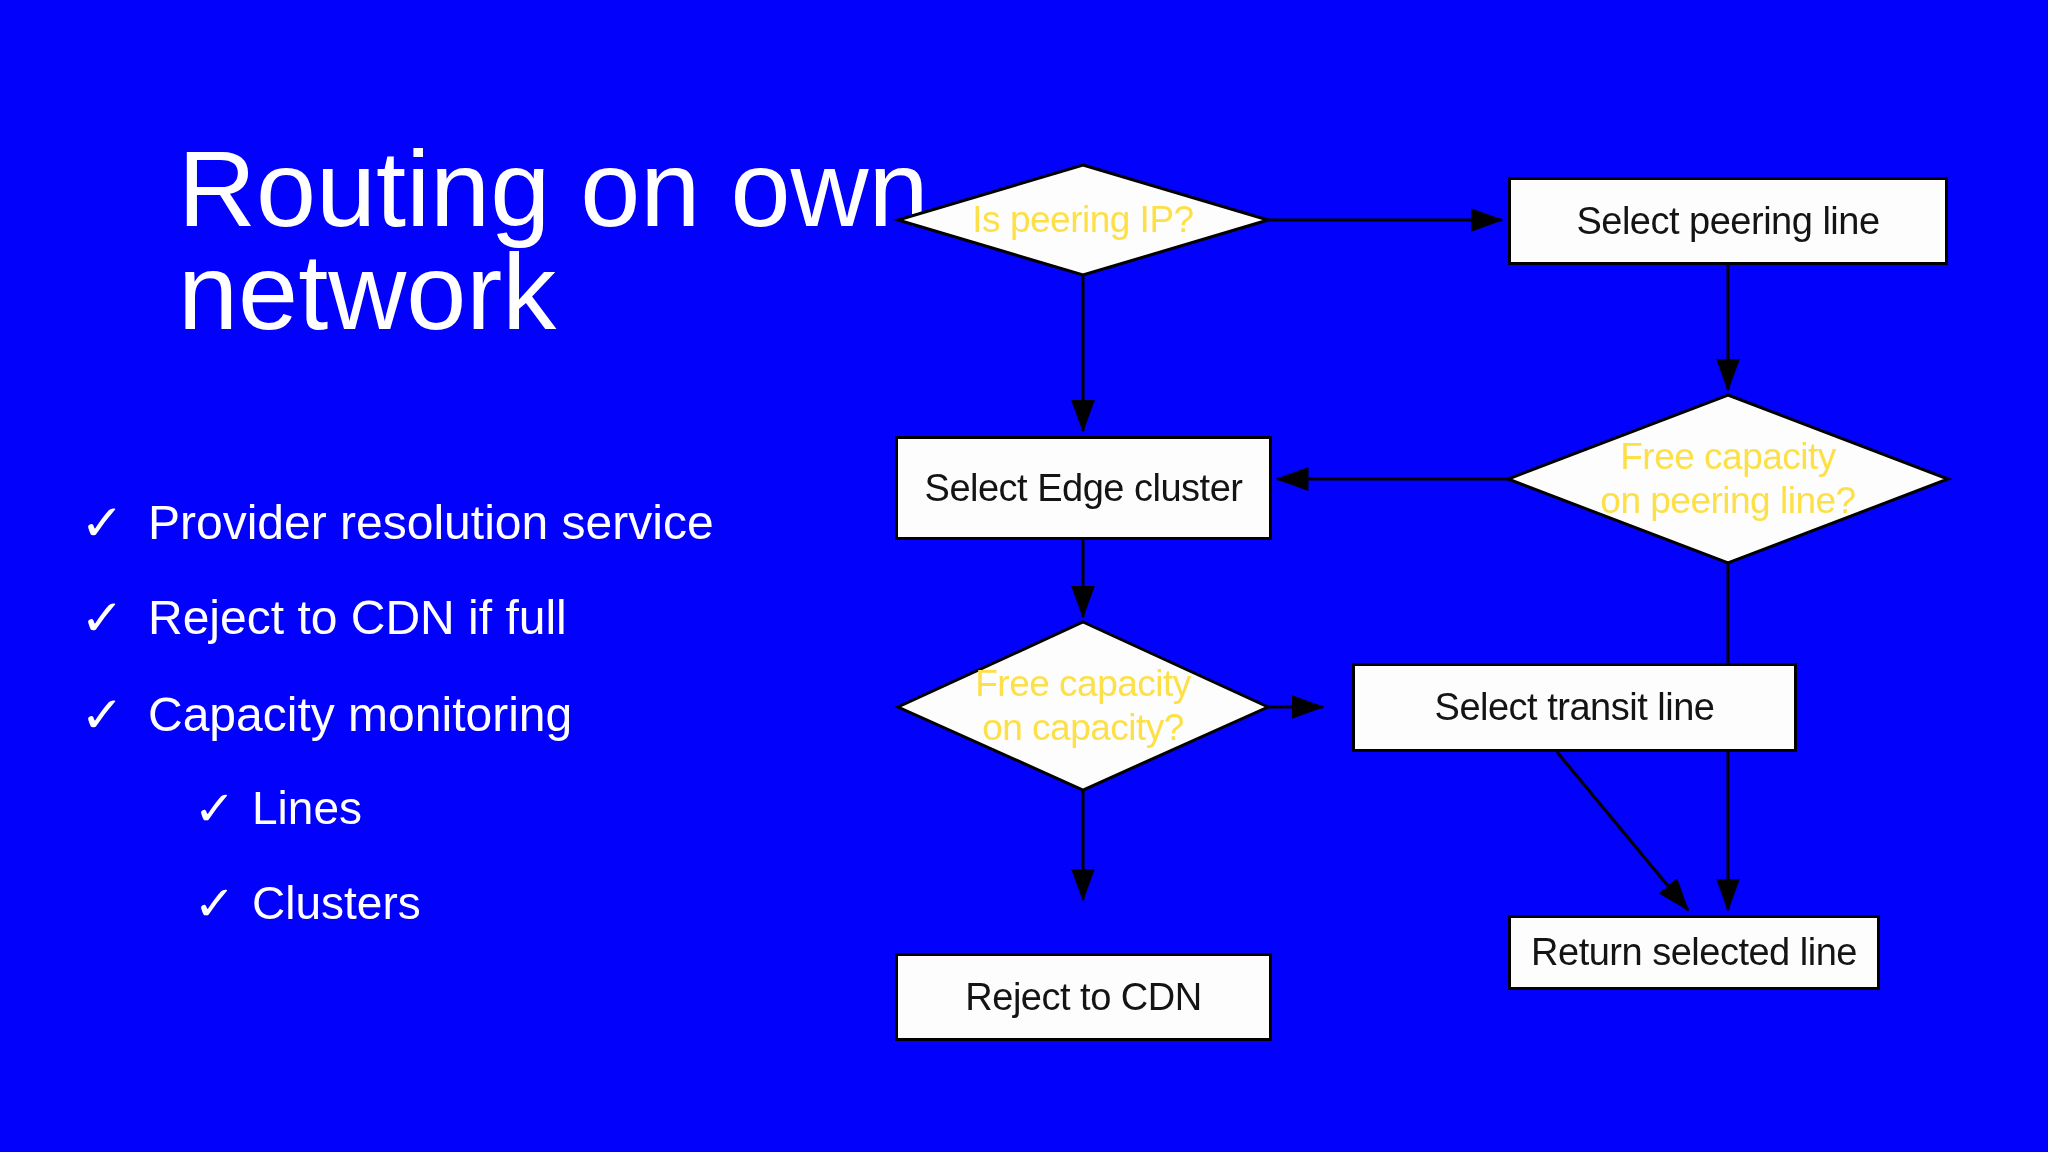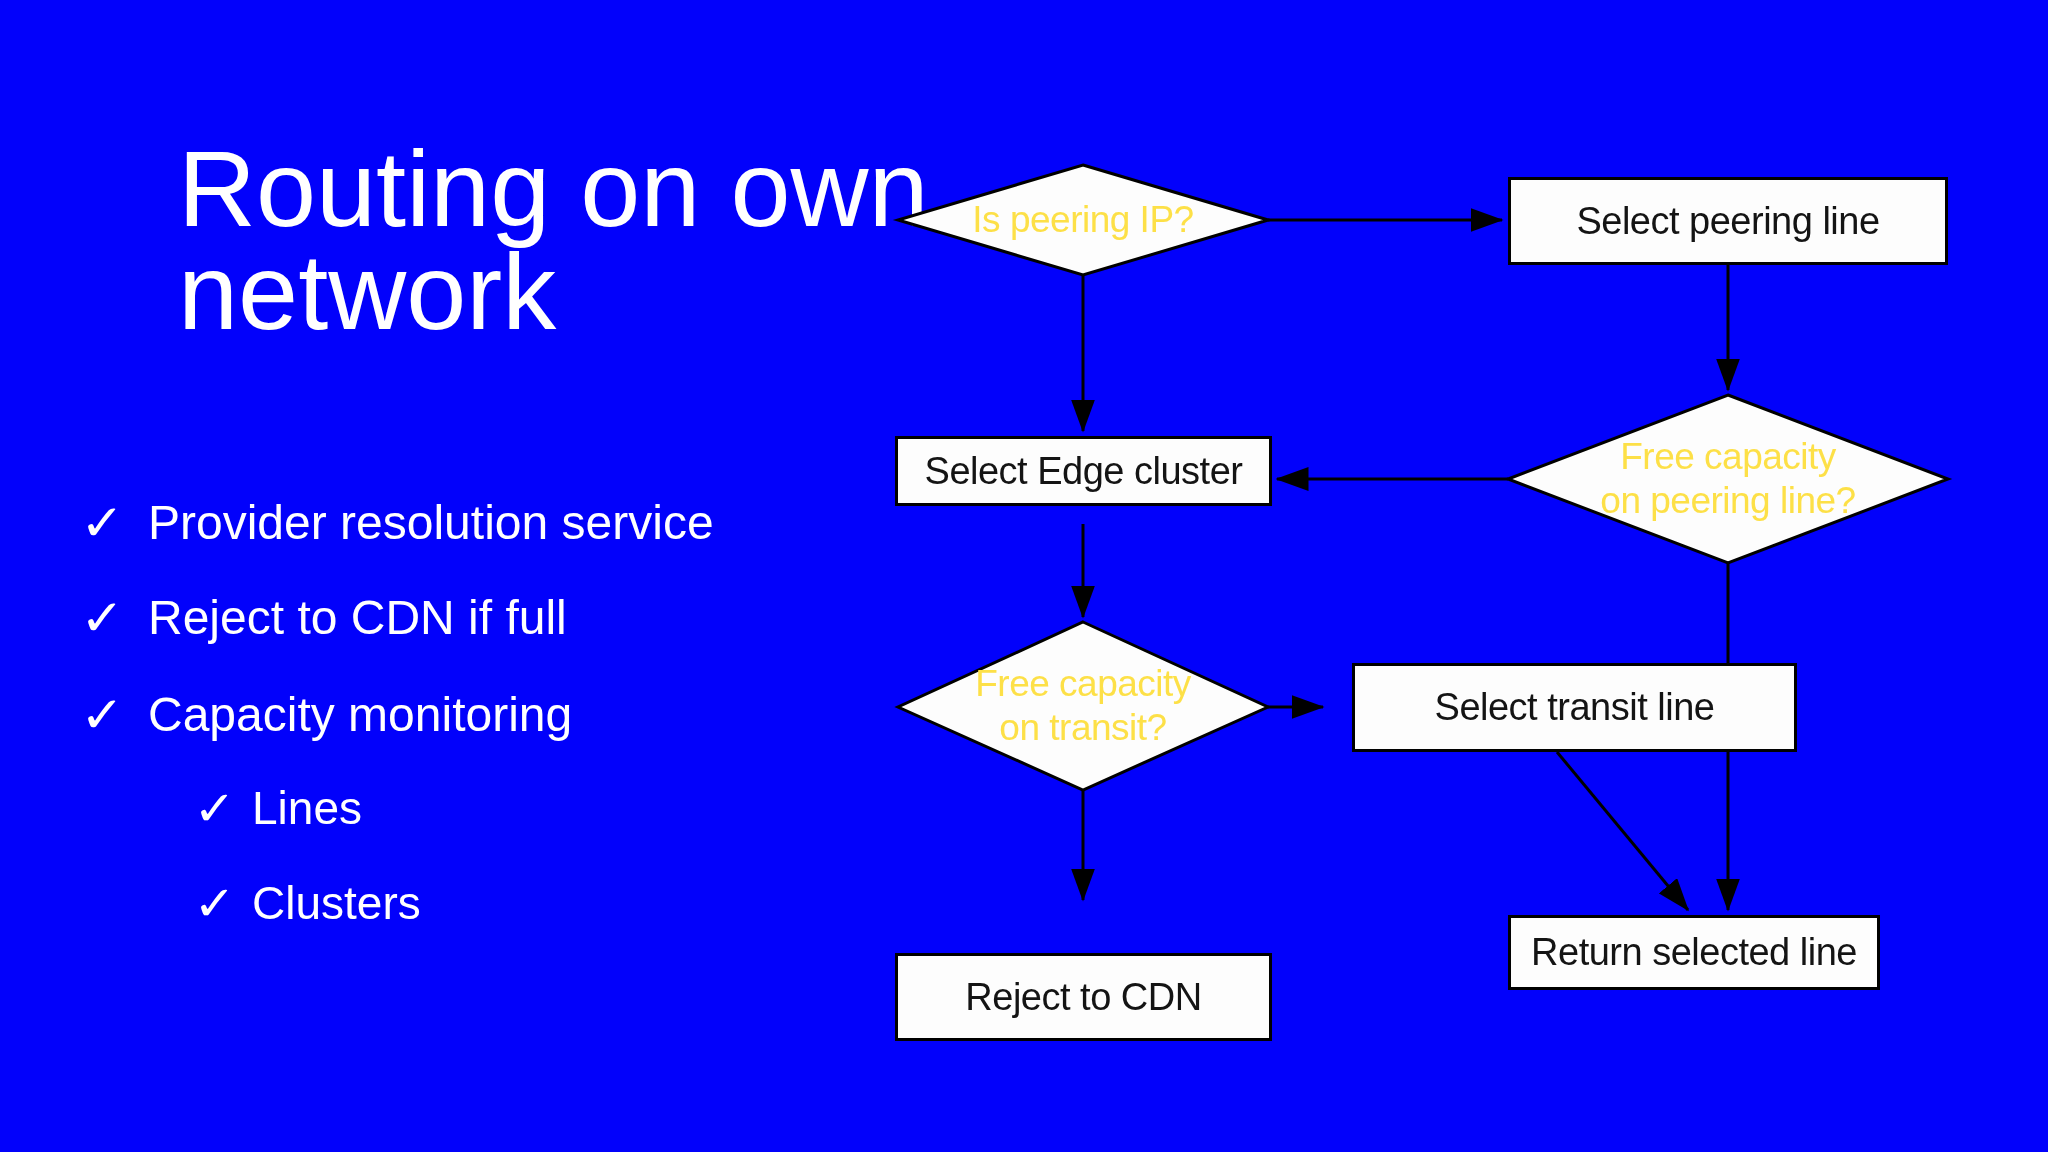--- a/index.html
+++ b/index.html
@@ -103,21 +103,21 @@
       <g fill="#fdfdfd" stroke="#000" stroke-width="3">
         <polygon points="1083,165 1268,220 1083,275 898,220"></polygon>
         <polygon points="1728,395 1948,479 1728,563 1508,479"></polygon>
         <polygon points="1083,622 1268,707 1083,790 898,707"></polygon>
       </g>
     </svg>
 
     <div class="fc-box" style="left:1508px;top:177px;width:440px;height:88px;">
       <span>Select peering line</span>
     </div>
-    <div class="fc-box" style="left:895px;top:436px;width:377px;height:70px;">
+    <div class="fc-box" style="left:895px;top:436px;width:377px;height:104px;">
       <span>Select Edge cluster</span>
     </div>
     <div class="fc-box" style="left:1352px;top:663px;width:445px;height:89px;">
       <span>Select transit line</span>
     </div>
     <div class="fc-box" style="left:895px;top:905px;width:377px;height:88px;margin-top:48px;">
       <span>Reject to CDN</span>
     </div>
     <div class="fc-box" style="left:1508px;top:915px;width:372px;height:75px;">
       <span>Return selected line</span>
@@ -125,17 +125,17 @@
 
     <div class="fc-diamond-label" style="left:898px;top:165px;width:370px;height:110px;">
       <div>Is peering IP?</div>
     </div>
     <div class="fc-diamond-label" style="left:1508px;top:395px;width:440px;height:168px;">
       <div>Free capacity</div>
       <div>on peering line?</div>
     </div>
     <div class="fc-diamond-label" style="left:898px;top:622px;width:370px;height:168px;">
       <div>Free capacity</div>
-      <div>on transit?</div>
+      <div>on capacity?</div>
     </div>
 
   </div>
 </div>
 
 </body></html>

